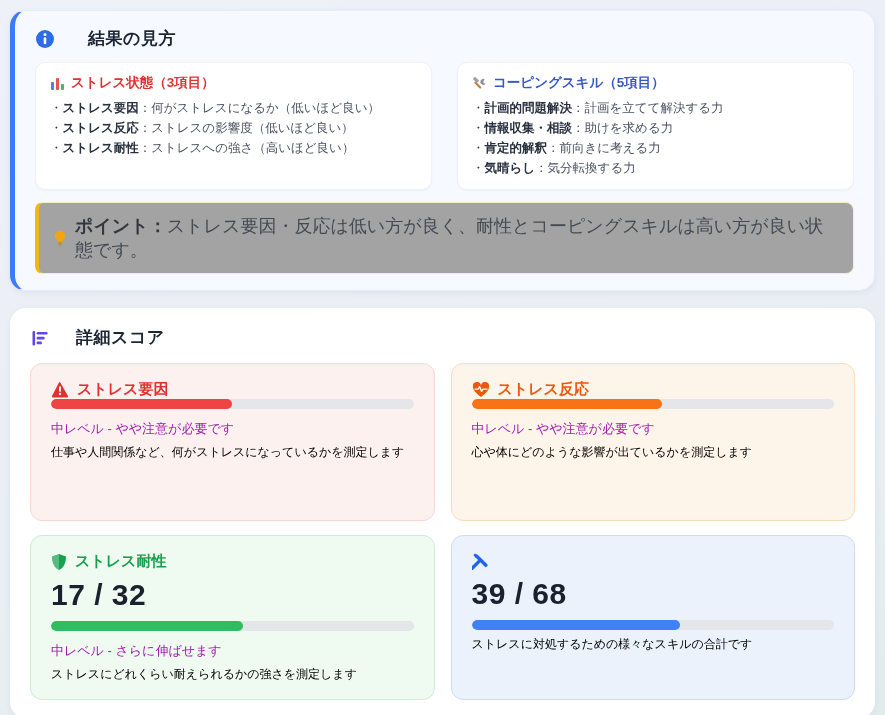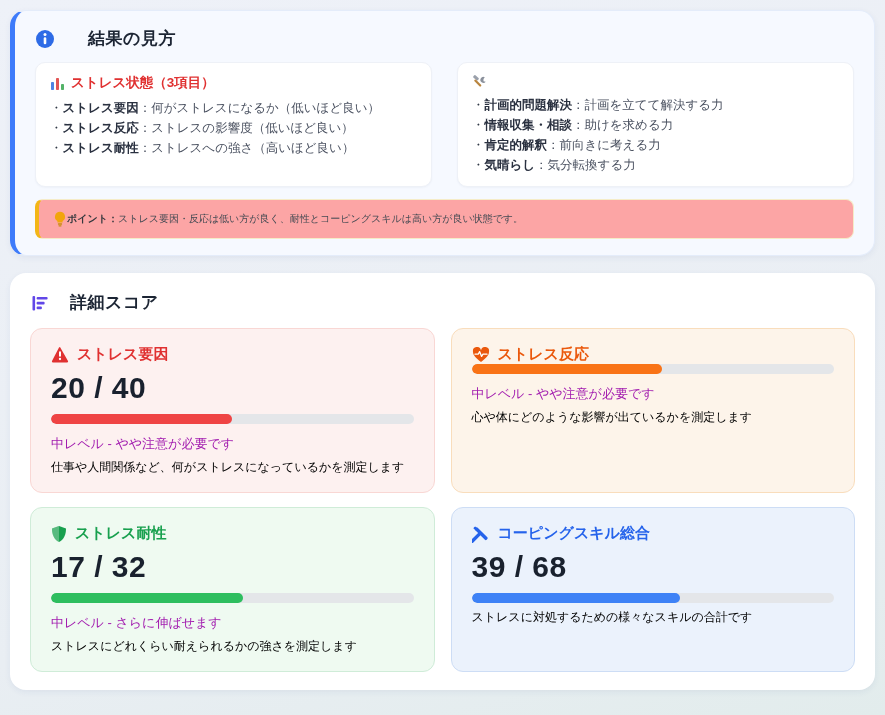--- a/index.html
+++ b/index.html
@@ -33,37 +33,37 @@
   }
   .box-title { display:flex; align-items:center; gap:6px; font-size:13.5px; font-weight:bold; margin-bottom:6px; }
   .box-title.stress { color:#e03131; }
   .box-title.coping { color:#3558c8; }
   .legend-box ul { list-style:none; }
   .legend-box li { font-size:12.5px; line-height:20px; color:#4a5160; }
   .legend-box li::before { content:"・"; color:#323a47; }
   .legend-box li strong { color:#2a3140; font-weight:bold; }
   .point-box {
     margin-top:12px;
-    background:#fca5a5;
+    background:#a3a3a3;
     border:1px solid #f5ecc8;
     border-left:4px solid #f3b617;
     border-radius:8px;
     padding:11px 14px;
-    display:flex; align-items:center; 
-    font-size:10px; color:#454a53;
+    display:flex; align-items:center; gap:8px;
+    font-size:18px; color:#454a53;
   }
   .point-box strong { color:#33373d; }
   
   .score-section {
     background:#ffffff;
     border-radius:16px;
     padding:18px 20px;
     box-shadow:0 2px 6px rgba(40,70,140,.07);
   }
-  .section-header { display:flex; align-items:center; gap:20px; margin-bottom:14px; }
+  .section-header { display:flex; align-items:center; gap:26px; margin-bottom:14px; }
   .section-header h2 { font-size:17px; font-weight:bold; color:#1c2534; letter-spacing:.5px; }
   .cards-grid { display:grid; grid-template-columns:1fr 1fr; gap:14px 16px; }
   .score-card {
     background:var(--bg);
     border:1px solid var(--bd);
     border-radius:12px;
     padding:16px 20px;
     min-height:158px;
   }
   .card-title { display:flex; align-items:center; gap:8px; font-size:15px; font-weight:bold; color:var(--accent); }
@@ -111,20 +111,21 @@
 
     <div class="legend-box">
       <div class="box-title coping">
         <span class="icon">
           <svg width="15" height="15" viewBox="0 0 15 15">
             <rect x="1.2" y="2.2" width="6" height="3" rx="1" transform="rotate(40 4 3.5)" fill="#9aa0ab"></rect>
             <rect x="4.6" y="4.6" width="2.2" height="9" rx="1" transform="rotate(-45 5.7 9)" fill="#b9853f"></rect>
             <path d="M12.8 3.2 a3 3 0 1 0 .9 4.6 l-2.2-.6 0-2.2 z" fill="#8a909b"></path>
           </svg>
         </span>
+        <span>コーピングスキル（5項目）</span>
       </div>
       <ul>
         <li><strong>計画的問題解決</strong><span>：計画を立てて解決する力</span></li>
         <li><strong>情報収集・相談</strong><span>：助けを求める力</span></li>
         <li><strong>肯定的解釈</strong><span>：前向きに考える力</span></li>
         <li><strong>気晴らし</strong><span>：気分転換する力</span></li>
       </ul>
     </div>
   </div>
 
@@ -159,21 +160,20 @@
       <div class="card-title">
         <span class="icon">
           <svg width="18" height="17" viewBox="0 0 18 17">
             <path d="M9 1 L17 15 a1 1 0 0 1 -.9 1.4 l-14.2 0 A1 1 0 0 1 1 15 L8 1.6 A1.1 1.1 0 0 1 9 1 z" fill="currentColor"></path>
             <rect x="8" y="5.2" width="2" height="5.6" rx="1" fill="#fff"></rect>
             <circle cx="9" cy="13" r="1.15" fill="#fff"></circle>
           </svg>
         </span>
         <span>ストレス要因</span>
       </div>
-      <div class="score-value">20 / 40</div>
       <div class="progress-track">
         <div class="progress-fill" style="width: 50%; background: rgb(239, 68, 68);"></div>
       </div>
       <div class="level-text">中レベル - やや注意が必要です</div>
       <div class="desc-text">仕事や人間関係など、何がストレスになっているかを測定します</div>
     </div>
 
     <div class="score-card" style="--accent: #ea580c; --bg: #fdf4ea; --bd: #f9ddbc;">
       <div class="card-title">
         <span class="icon">
@@ -211,21 +211,20 @@
 
     <div class="score-card" style="--accent: #2563eb; --bg: #ebf2fc; --bd: #cdddf5;">
       <div class="card-title">
         <span class="icon">
           <svg width="18" height="18" viewBox="0 0 18 18">
             <path d="M3.2 1.4 a3 3 0 0 0 -1.8 1.8 l2.2 2.2 2-2 z" fill="currentColor"></path>
             <rect x="3.4" y="2.6" width="16" height="3.4" rx="1.2" transform="rotate(45 5 4)" fill="currentColor"></rect>
             <rect x="-4.4" y="11.2" width="16" height="3.4" rx="1.2" transform="rotate(-45 3.6 13)" fill="currentColor"></rect>
           </svg>
         </span>
-        <span>コーピングスキル総合</span>
       </div>
       <div class="score-value">39 / 68</div>
       <div class="progress-track">
         <div class="progress-fill" style="width: 57.4%; background: rgb(62, 130, 246);"></div>
       </div>
       <div class="desc-text">ストレスに対処するための様々なスキルの合計です</div>
     </div>
 
   </div>
 </section>

